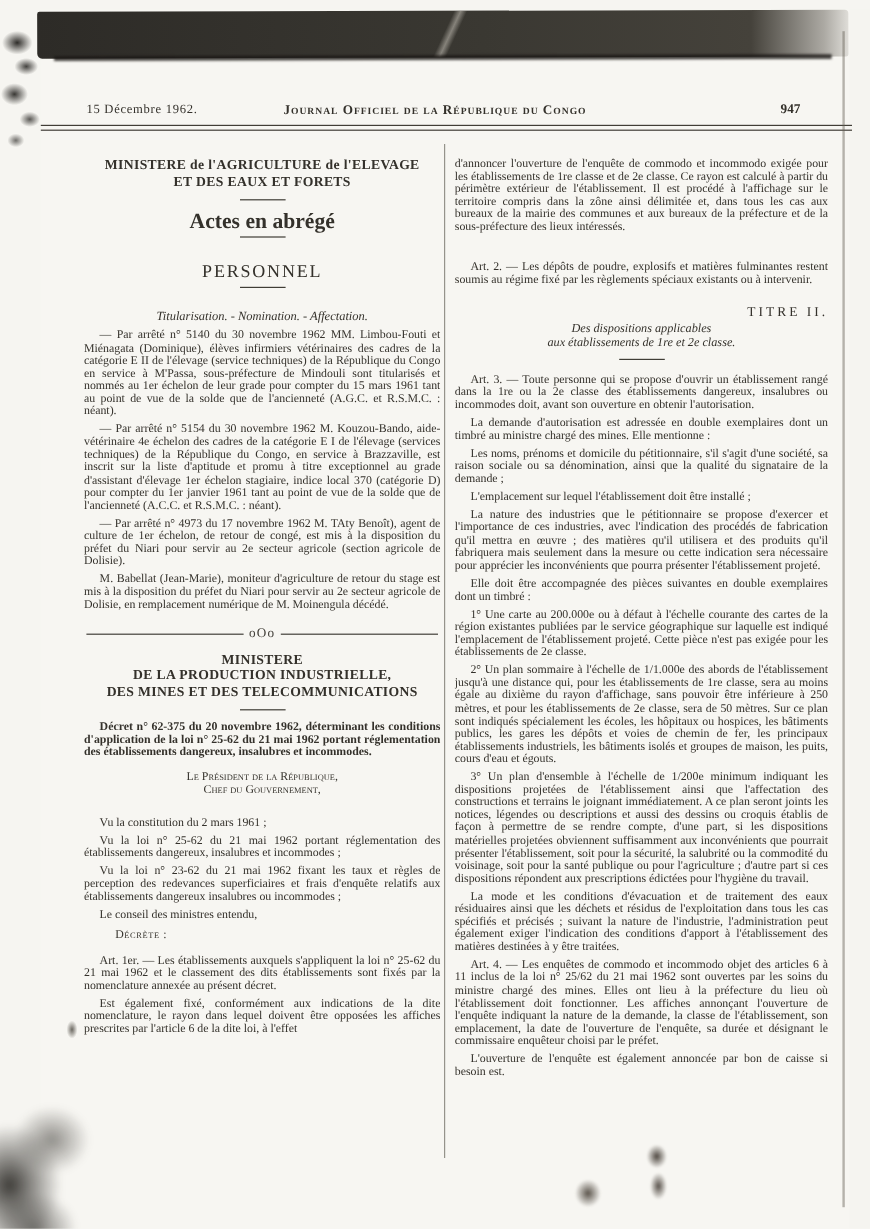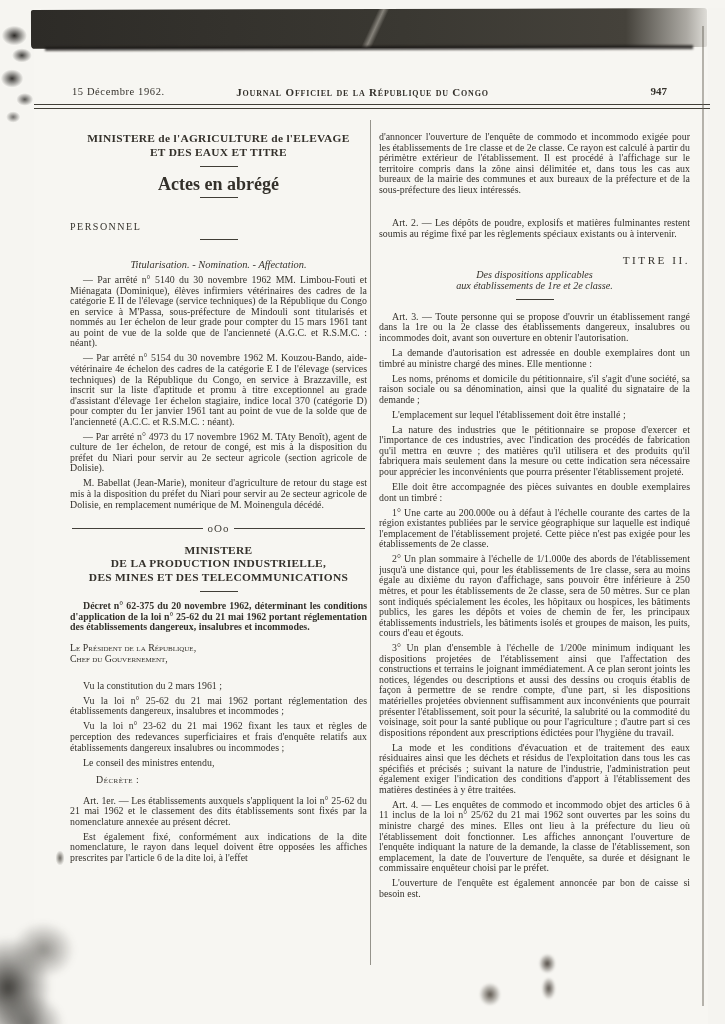--- a/index.html
+++ b/index.html
@@ -81,25 +81,25 @@
 
   
   .col{position:absolute;top:118px;font-size:9.9px;line-height:10.55px;text-align:justify;overflow:hidden;}
   .col-left{left:70px;width:297px;height:852px;}
   .col-right{left:379px;width:311px;height:852px;}
 
   .col-head{font-weight:bold;text-align:center;font-size:11.4px;line-height:13.5px;letter-spacing:0.3px;text-indent:0;}
   .mt14{margin-top:14px;} .mt10{margin-top:10px;}
   .rule-sm{width:38px;border-top:1.3px solid #403d36;margin:7px auto 0;}
   .actes{font-weight:bold;text-align:center;font-size:18px;margin-top:12px;}
-  .personnel{font-size:10px;letter-spacing:1.5px;margin-top:24px;}
+  .personnel{text-align:center;font-size:15px;letter-spacing:1.5px;margin-top:24px;}
   .rubric{text-align:center;font-style:italic;font-size:10.4px;margin-top:20px;}
   .p{margin:4.5px 0 0;text-indent:13px;}
   .sc{font-variant:small-caps;}
-  .center{text-indent:0;}
+  .center{text-align:center;text-indent:0;}
   .decret-title{font-weight:bold;margin-top:9px;text-indent:13px;}
   .decrete-line{margin-top:7px;text-indent:26px;font-variant:small-caps;letter-spacing:0.5px;}
 
   .orn{display:flex;align-items:center;margin:13px 2px 4px;}
   .orn .line{flex:1;border-top:1.1px solid #43403a;}
   .orn .o{padding:0 5px;font-size:11px;font-weight:normal;letter-spacing:1px;color:#43403a;}
 
   .titre{ text-align:right;font-size:11.2px;letter-spacing:2.5px;margin-top:16px;text-indent:0;}
   .titre-sub{text-align:center;font-style:italic;font-size:10.2px;line-height:11.5px;margin-top:3px;text-indent:0;}
 </style>
@@ -123,21 +123,21 @@
   <div class="hdr-title">Journal Officiel de la République du Congo</div>
   <div class="hdr-page">947</div>
   <div class="hdr-rule"></div>
 
   <div class="col-divider"></div>
   <div class="right-edge-line"></div>
 
   <div class="col col-left">
     <div class="col-head mt14">
       <div>MINISTERE de l'AGRICULTURE de l'ELEVAGE</div>
-      <div>ET DES EAUX ET TITRE</div>
+      <div>ET DES EAUX ET FORETS</div>
     </div>
     <div class="rule-sm"></div>
 
     <div class="actes">Actes en abrégé</div>
     <div class="rule-sm"></div>
 
     <div class="personnel">PERSONNEL</div>
     <div class="rule-sm"></div>
 
     <div class="rubric">Titularisation. - Nomination. - Affectation.</div>

